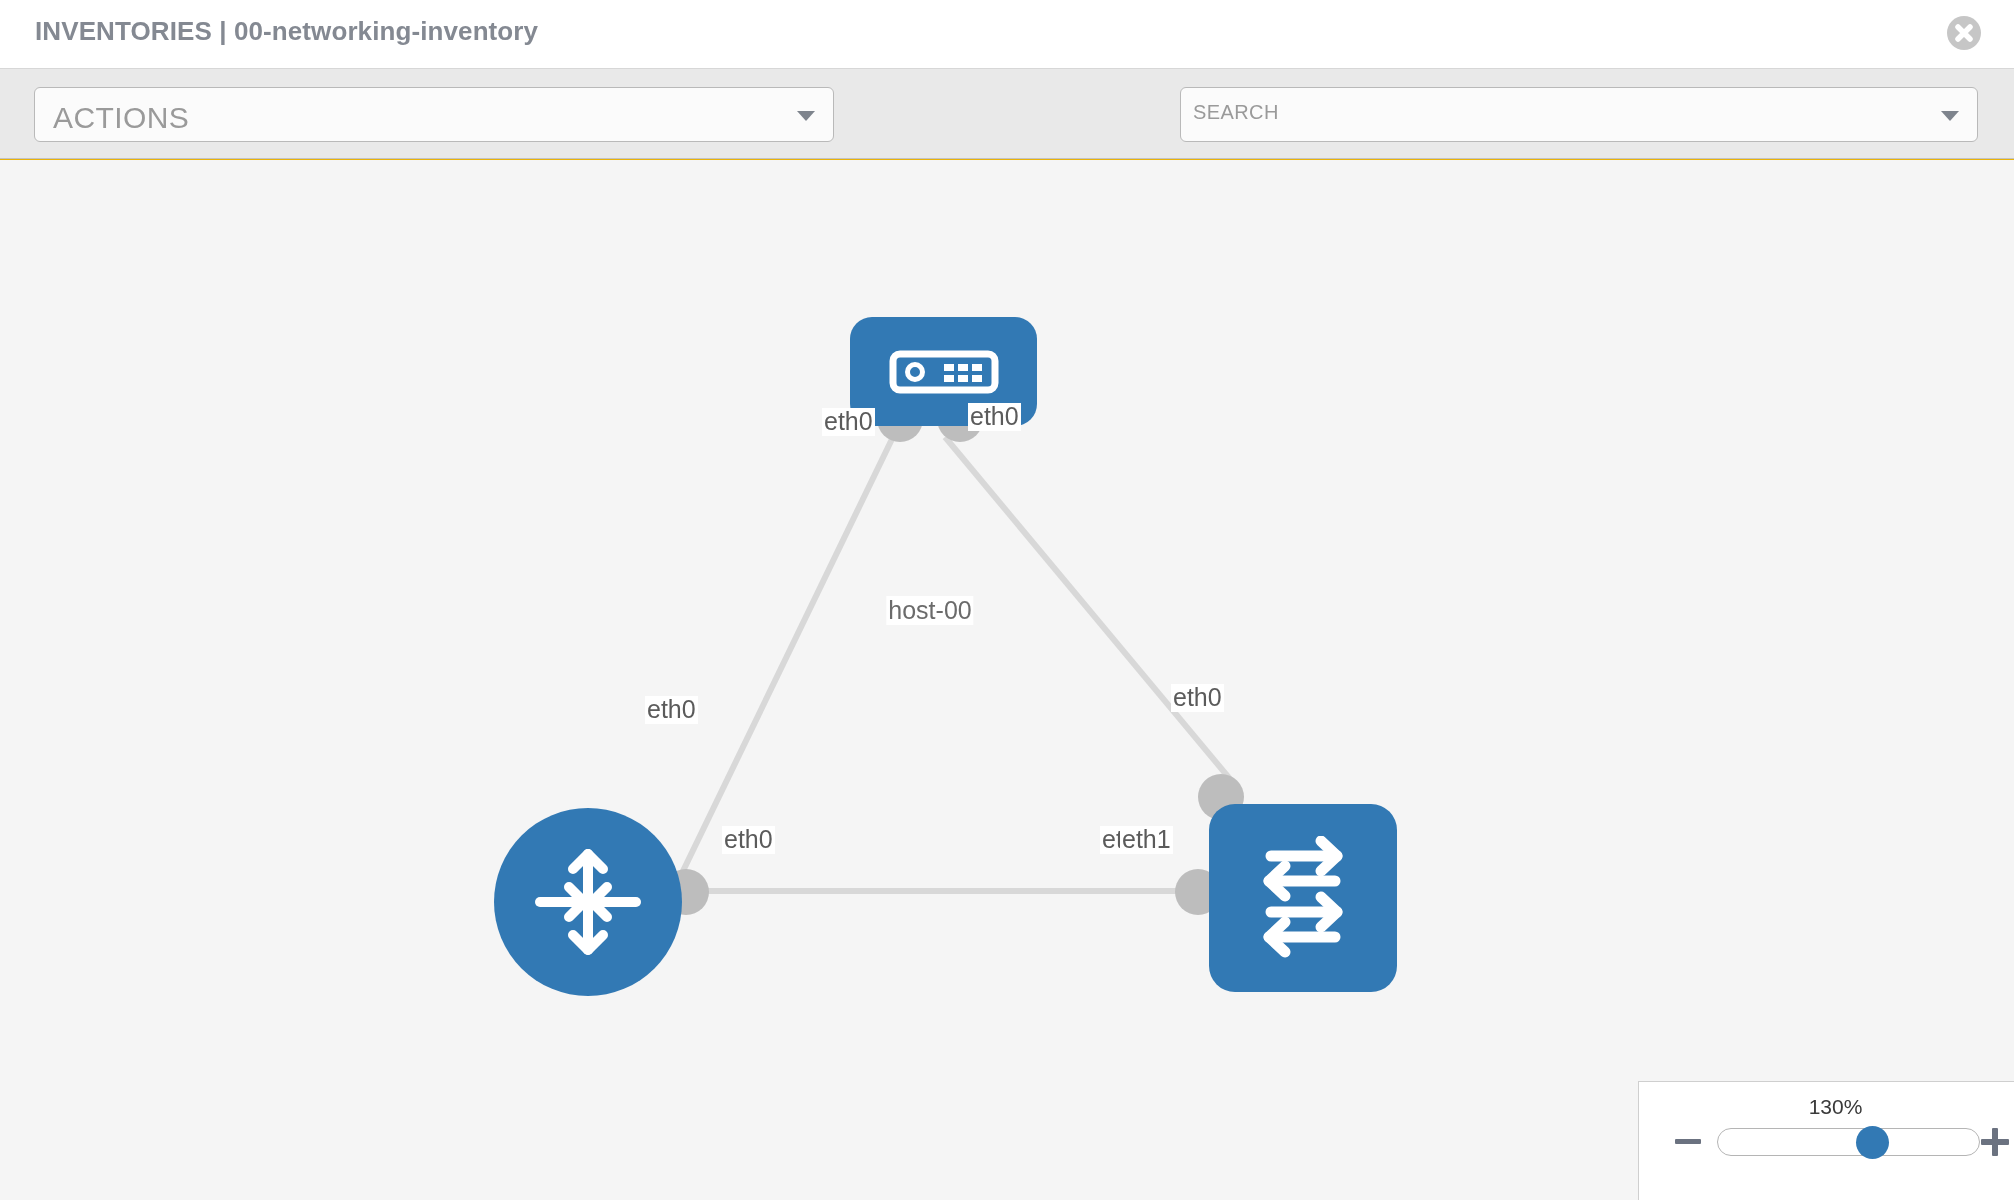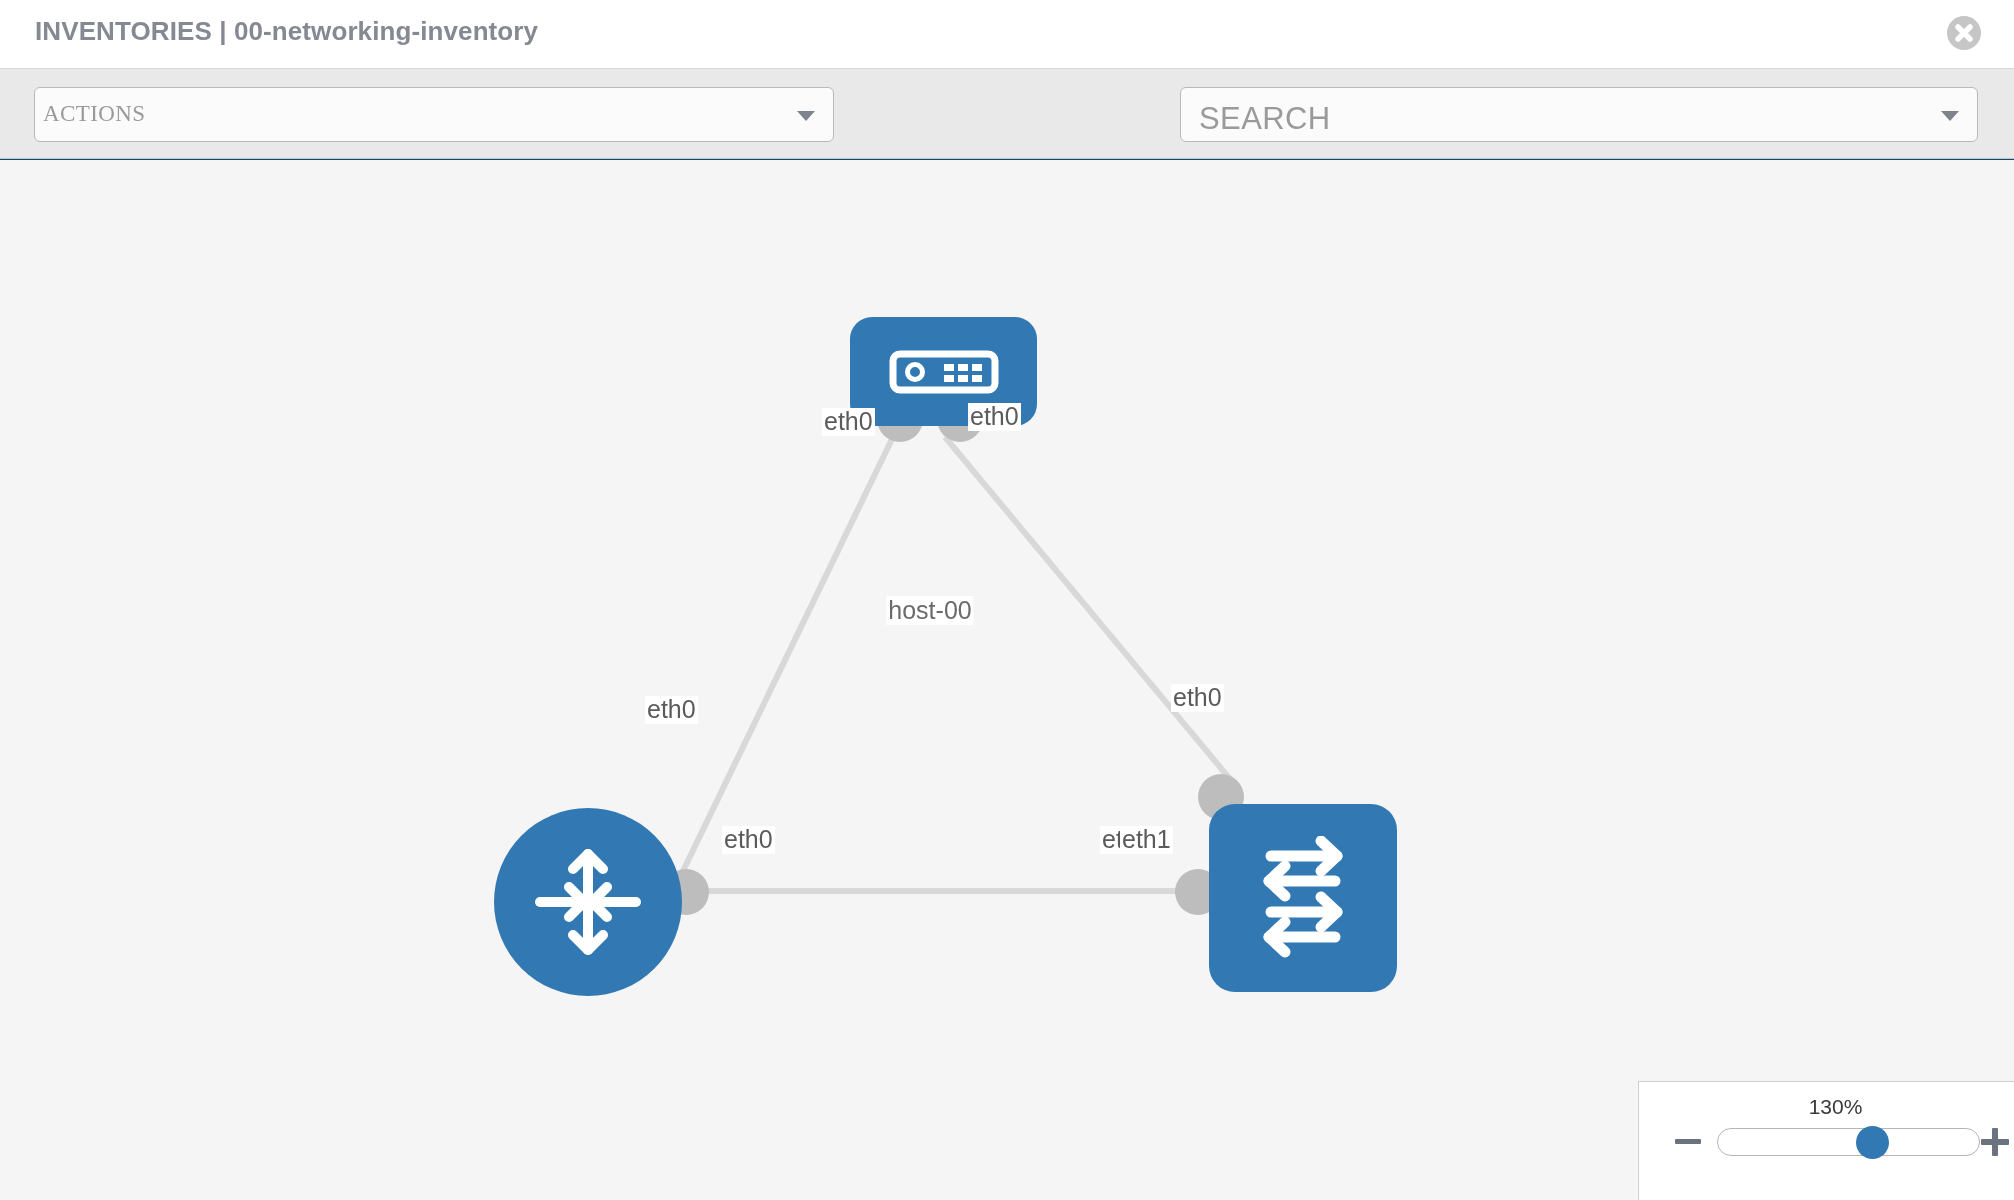--- a/index.html
+++ b/index.html
@@ -8,21 +8,21 @@
     height: 1200px;
     overflow: hidden;
     font-family: "Liberation Sans", sans-serif;
     background: #ffffff;
   }
 
   #app {
     position: relative;
     width: 2014px;
     height: 1200px;
-    background: #0c4a6e;
+    background: #eab308;
   }
 
   
   .header {
     position: absolute;
     top: 0; left: 0;
     width: 2014px;
     height: 69px;
     background: #ffffff;
     border-bottom: 1px solid #d7d7d7;
@@ -64,26 +64,25 @@
     top: 18px;
     width: 800px;
     height: 55px;
     background: #fbfbfb;
     border: 1px solid #b9b9b9;
     border-radius: 6px;
     cursor: pointer;
   }
   .actions-select .label {
     position: absolute;
-    left: 8px;
+    left: 18px;
     top: 13px;
-    font-size: 23px;
+    font-size: 30px;
     color: #9a9a9a;
     letter-spacing: 0.4px;
-    font-family: Liberation Serif, serif;
   }
   .caret {
     position: absolute;
     right: 18px;
     top: 23px;
     width: 0; height: 0;
     border-left: 9px solid transparent;
     border-right: 9px solid transparent;
     border-top: 10px solid #7e848d;
   }
@@ -103,23 +102,23 @@
     top: 18px;
     width: 798px;
     height: 55px;
     background: #fbfbfb;
     border: 1px solid #b9b9b9;
     border-radius: 6px;
     cursor: text;
   }
   .search-box .label {
     position: absolute;
-    left: 18px;
+    left: 12px;
     top: 13px;
-    font-size: 31px;
+    font-size: 20px;
     color: #9a9a9a;
     letter-spacing: 0.4px;
   }
 
   
   .canvas {
     position: absolute;
     top: 160px; left: 0;
     width: 2014px;
     height: 1040px;

